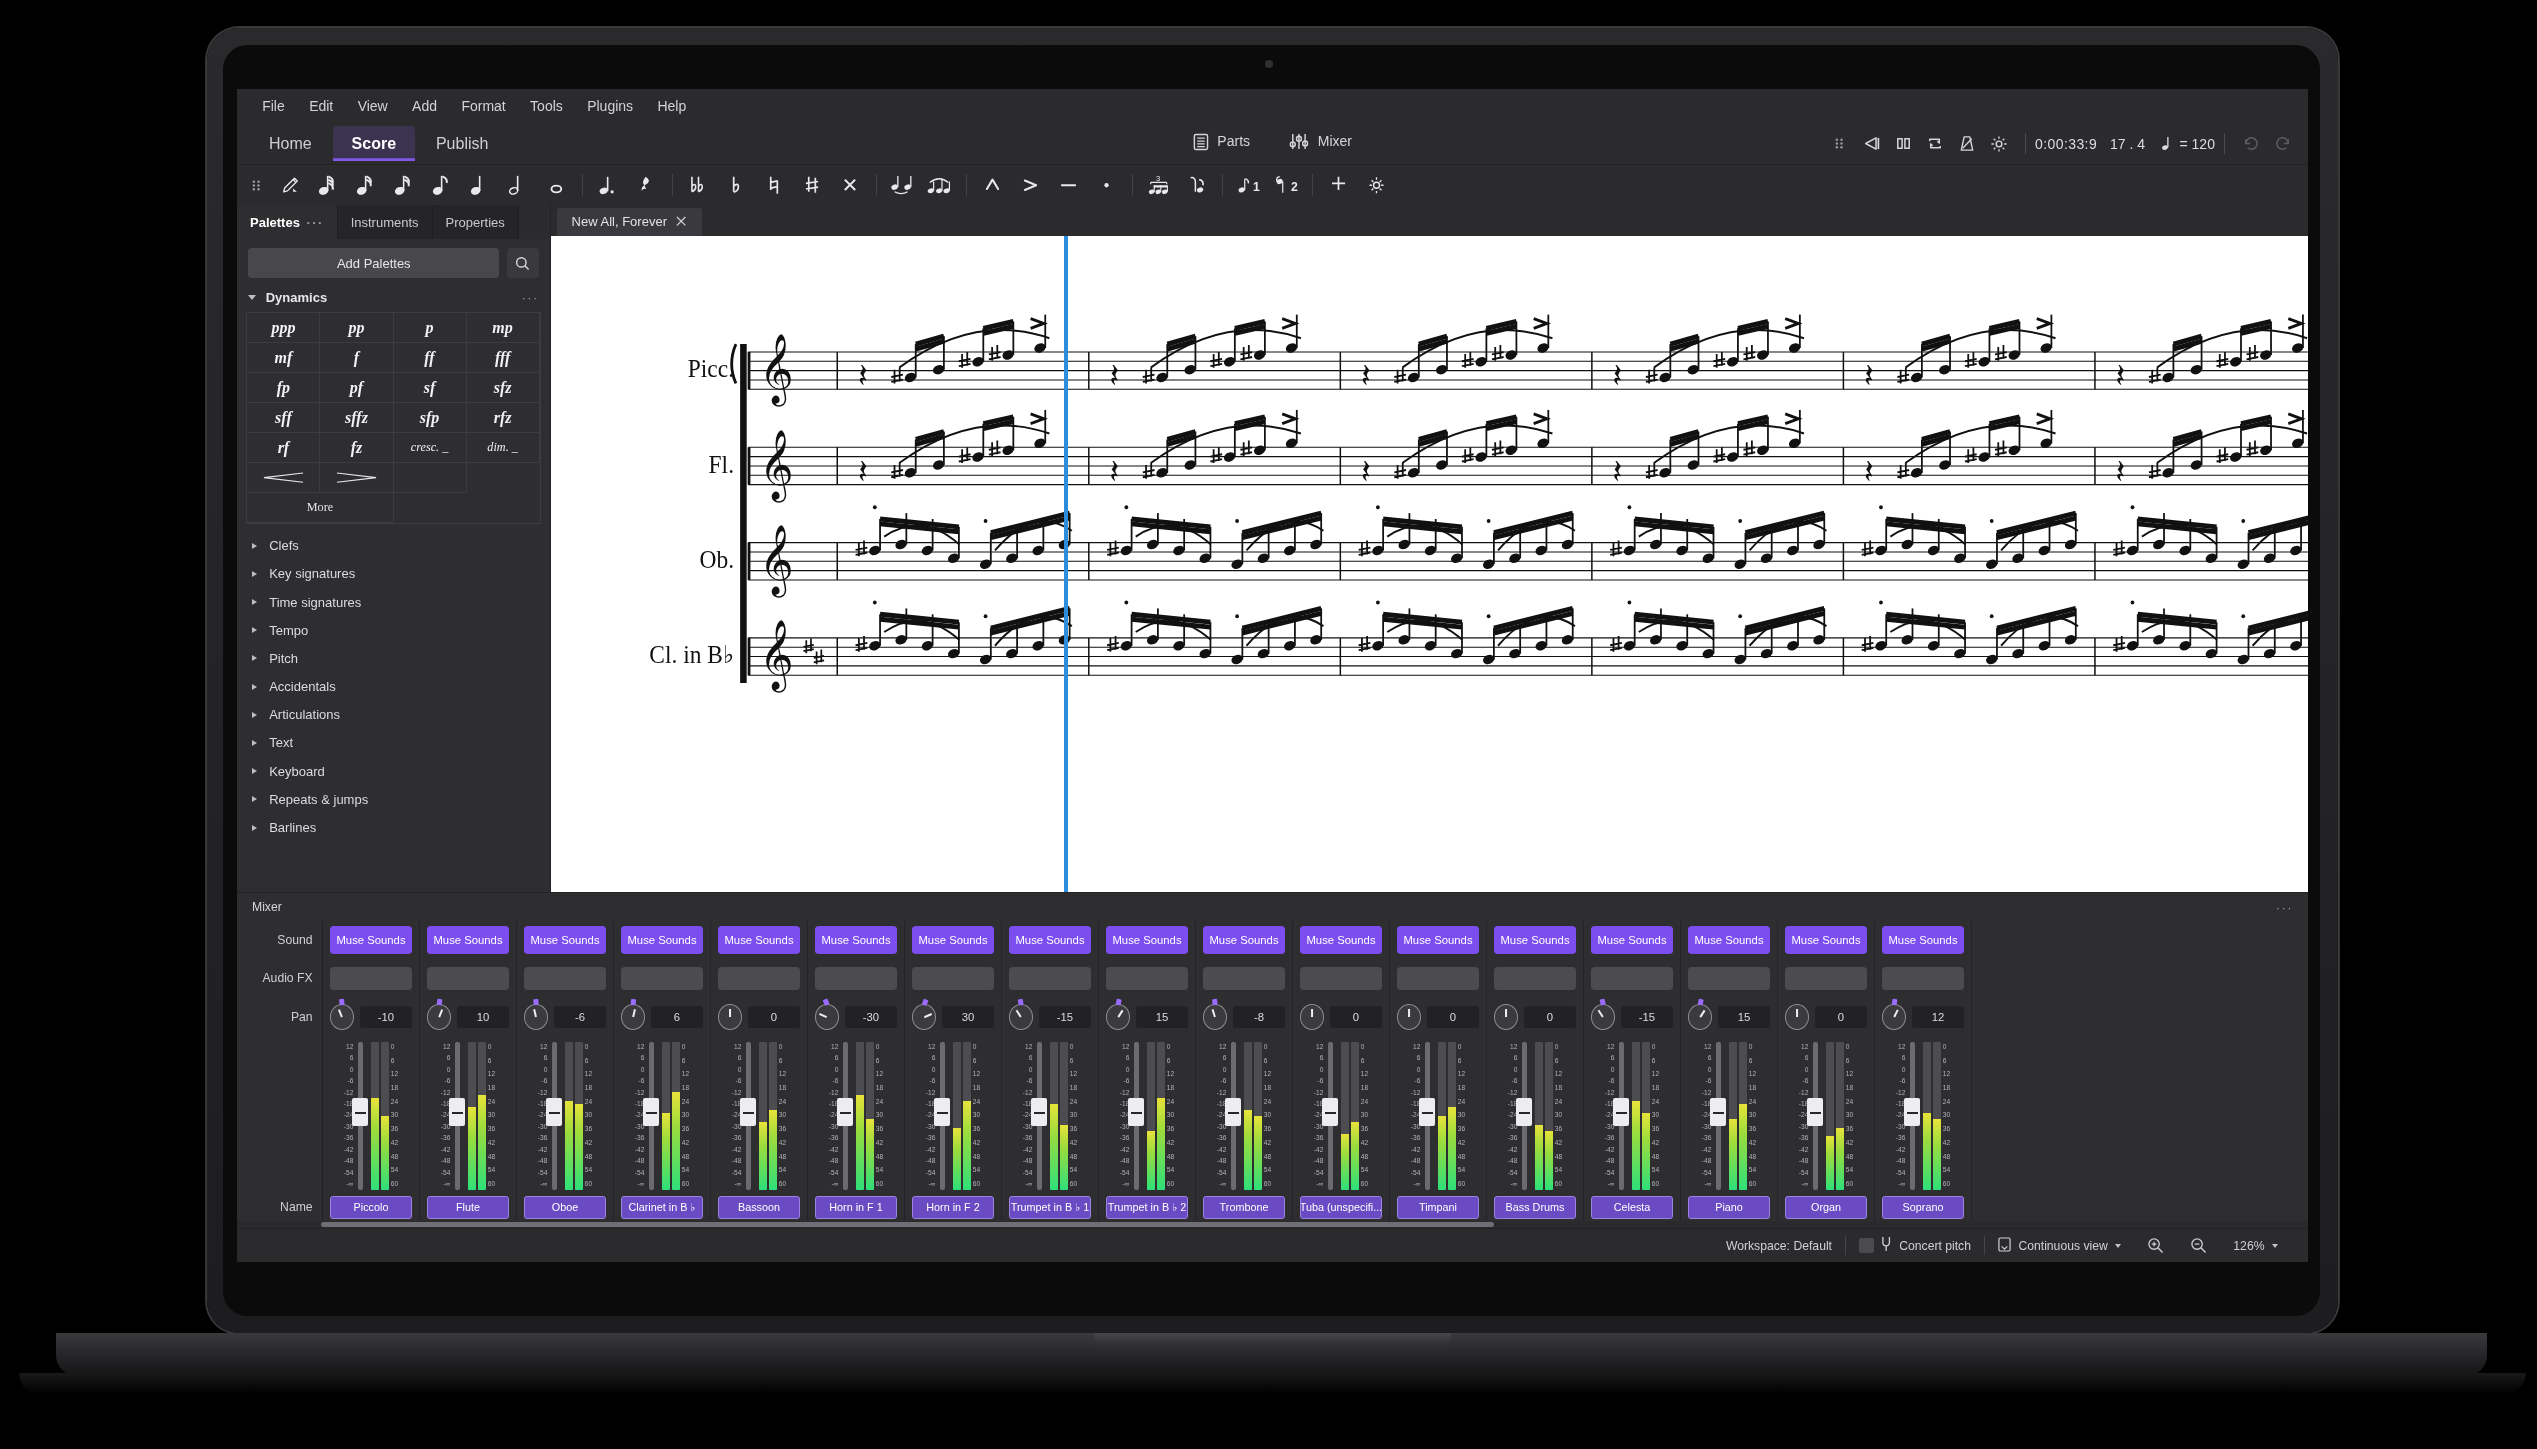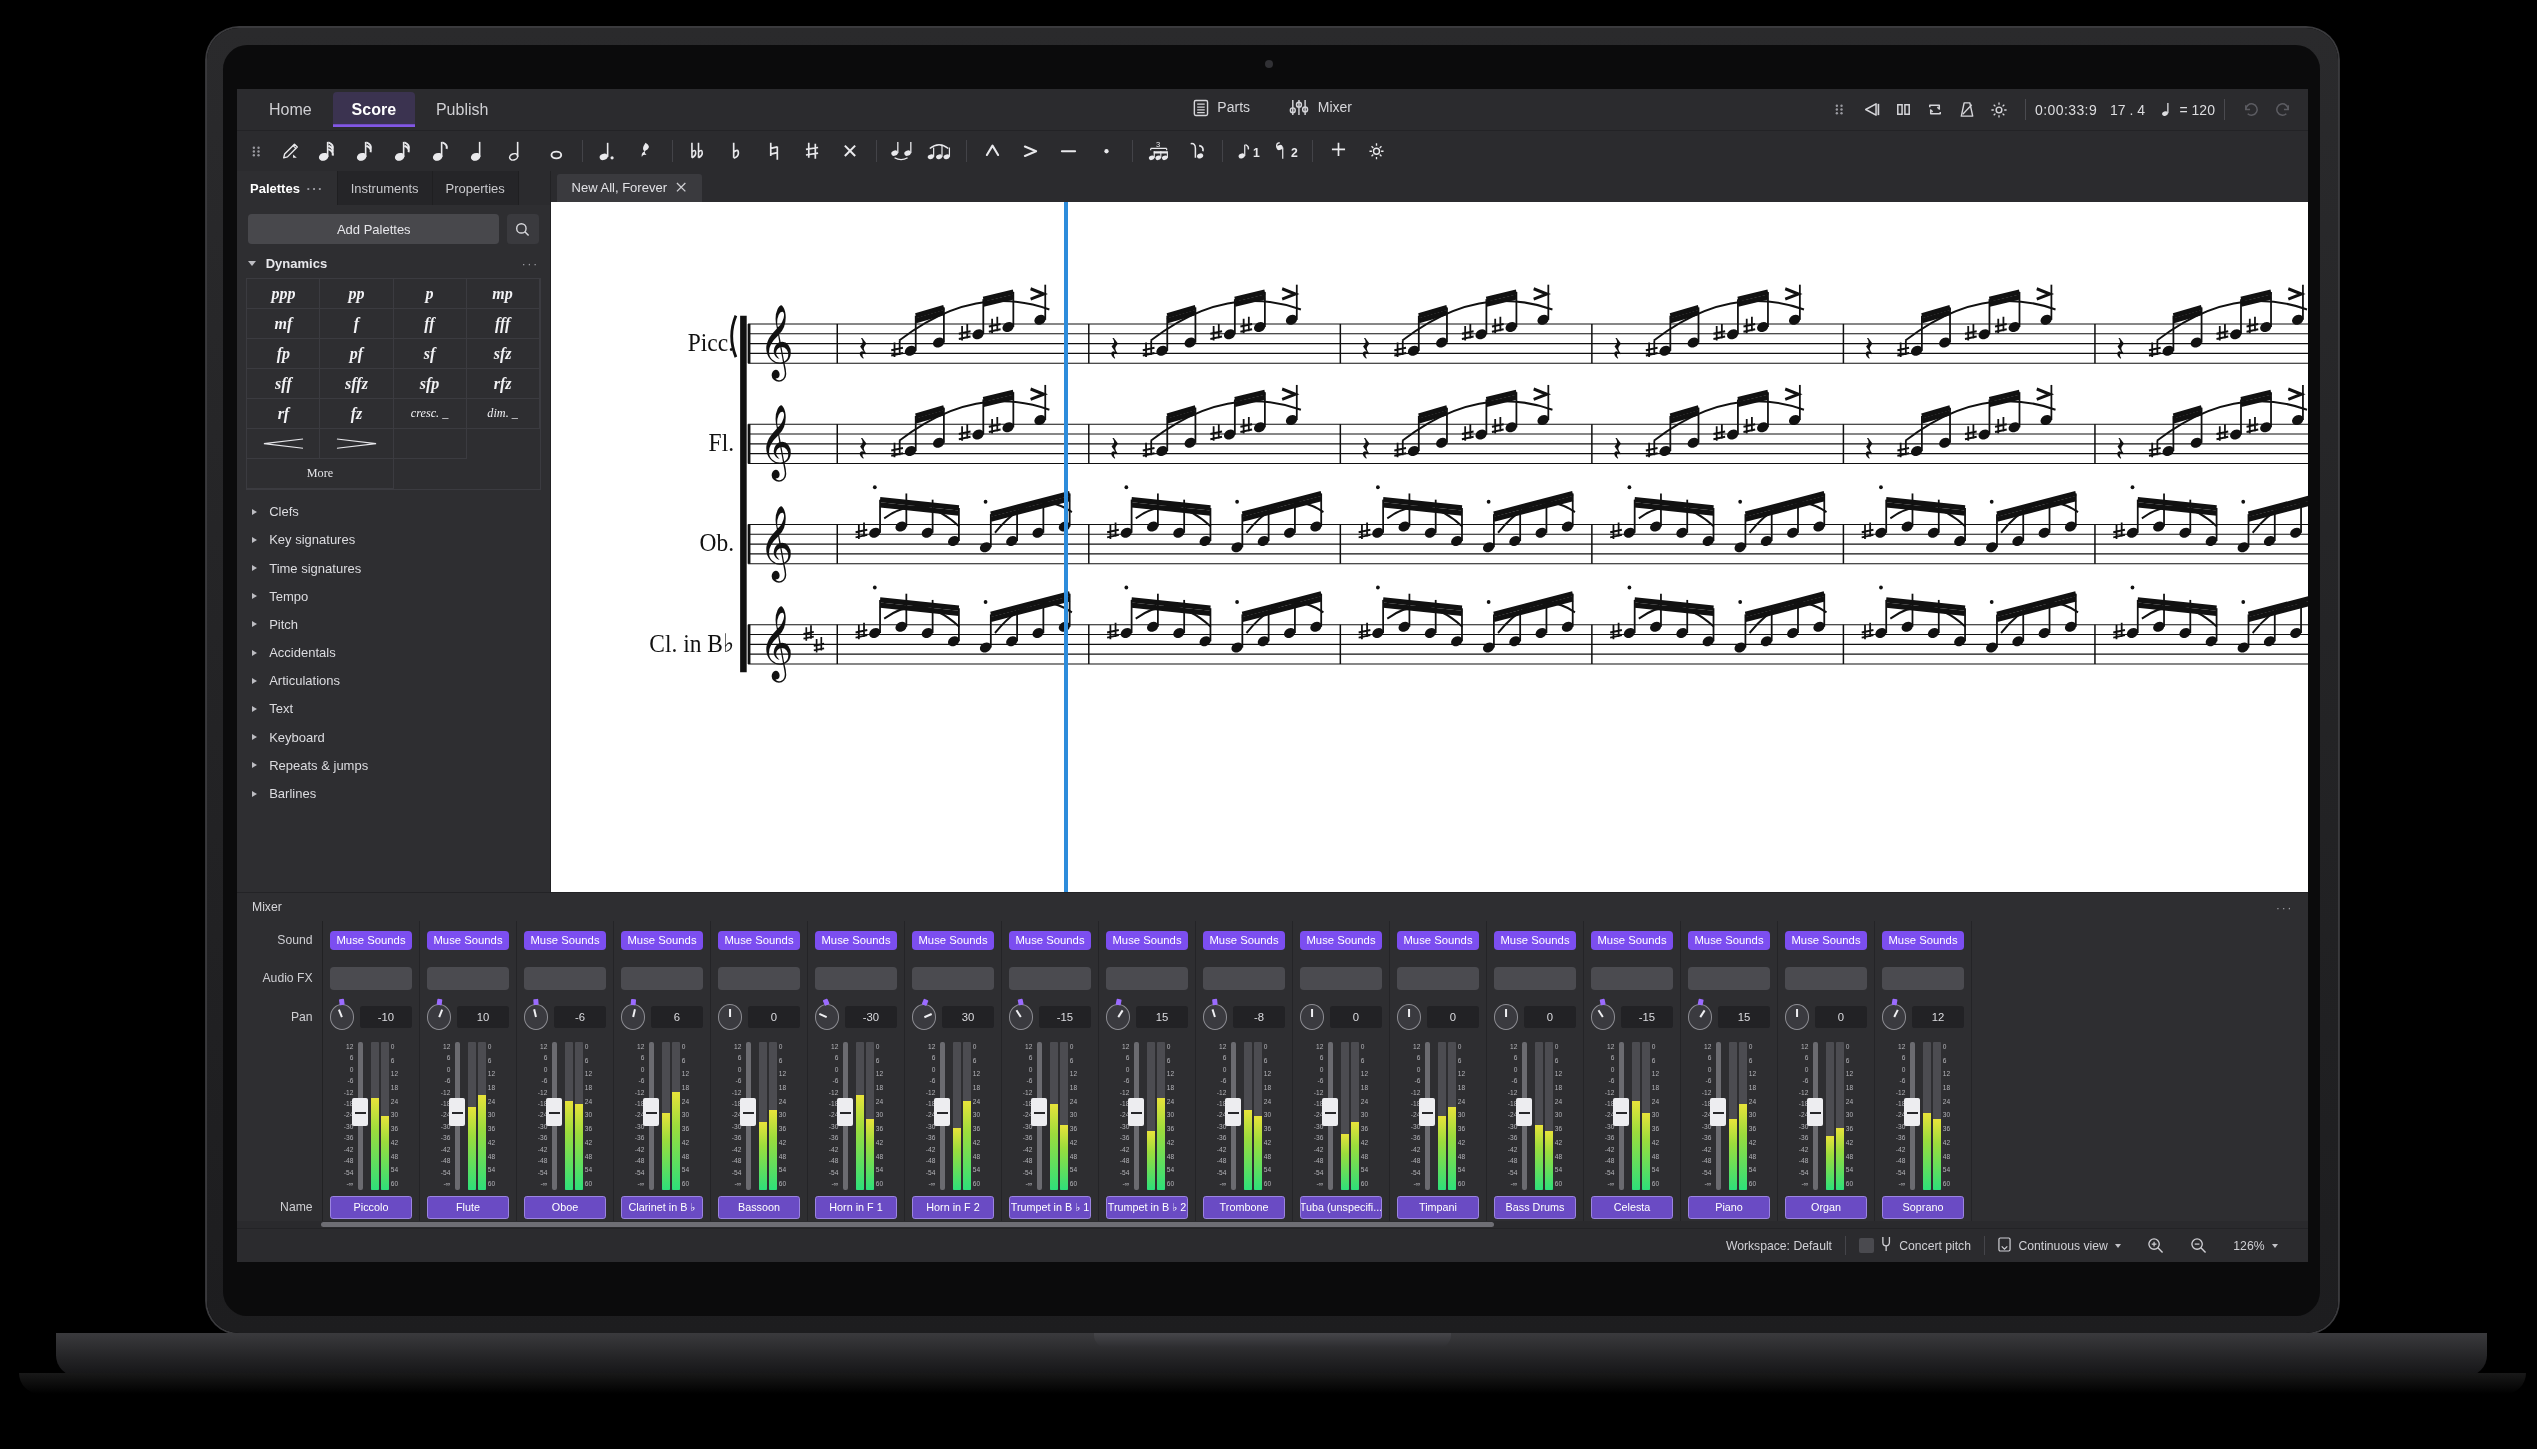--- a/index.html
+++ b/index.html
@@ -124,21 +124,21 @@
   .mxl{ font-size:12.2px; color:#cfcfd3; display:flex; align-items:center; justify-content:flex-end;}
   .mxl.sound{ height:38px;}
   .mxl.fx{ height:38px;}
   .mxl.pan{ height:39px;}
   .mxl.fader{ flex:1;}
   .mxl.name{ height:28px;}
   .strips{ display:flex; flex:1 1 auto; }
   .strip{ width:97px; flex:0 0 auto; border-right:0.9px solid #242427; display:flex; flex-direction:column;
           padding:0 6.6px;}
   .st-sound{ height:38px; display:flex; align-items:center;}
-  .sound-chip{ width:100%; height:19px; background:#7c4ef0; border-radius:3.8px; color:#fff;
+  .sound-chip{ width:100%; height:28px; background:#7c4ef0; border-radius:3.8px; color:#fff;
                font-size:11.3px; display:flex; align-items:center; justify-content:center; white-space:nowrap; overflow:hidden;}
   .st-fx{ height:38px; display:flex; align-items:center;}
   .fx-chip{ width:100%; height:22.5px; background:#4b4b50; border-radius:3.8px;}
   .st-pan{ height:39px; display:flex; align-items:center; gap:5.6px;}
   .knob{ width:24.4px; height:26px; border-radius:50%; border:1.9px solid #8d8d93; position:relative; flex:0 0 auto;
          background:#3a3a3f;}
   .knob-ind{ position:absolute; left:50%; top:3.8px; width:1.9px; height:8.4px; background:#efeff2;
              transform-origin:bottom center;}
   .knob-dot{ position:absolute; left:50%; top:-5.6px; width:4.7px; height:5.6px; background:#9b6bff; border-radius:0.9px;
              transform-origin:bottom center; transform:translateX(-50%);}
@@ -180,20 +180,30 @@
   <div class="laptop-body"></div>
   <div class="laptop-bezel"></div>
   <div class="notch-dot"></div>
   <div class="laptop-base"></div>
   <div class="laptop-foot"></div>
   <div class="laptop-shadow"></div>
 
   <div class="screen">
   <div class="app">
 
+    <div class="menubar" id="menubar">
+          <div class="menu-item">File</div>
+          <div class="menu-item">Edit</div>
+          <div class="menu-item">View</div>
+          <div class="menu-item">Add</div>
+          <div class="menu-item">Format</div>
+          <div class="menu-item">Tools</div>
+          <div class="menu-item">Plugins</div>
+          <div class="menu-item">Help</div>
+        </div>
 
     <div class="tabbar">
       <div id="apptabs" style="display:flex;gap:1.9px;">
             <div class="apptab">Home</div>
             <div class="apptab active">Score</div>
             <div class="apptab">Publish</div>
           </div>
 
       <div class="parts-mixer">
         <div class="pm-item">

